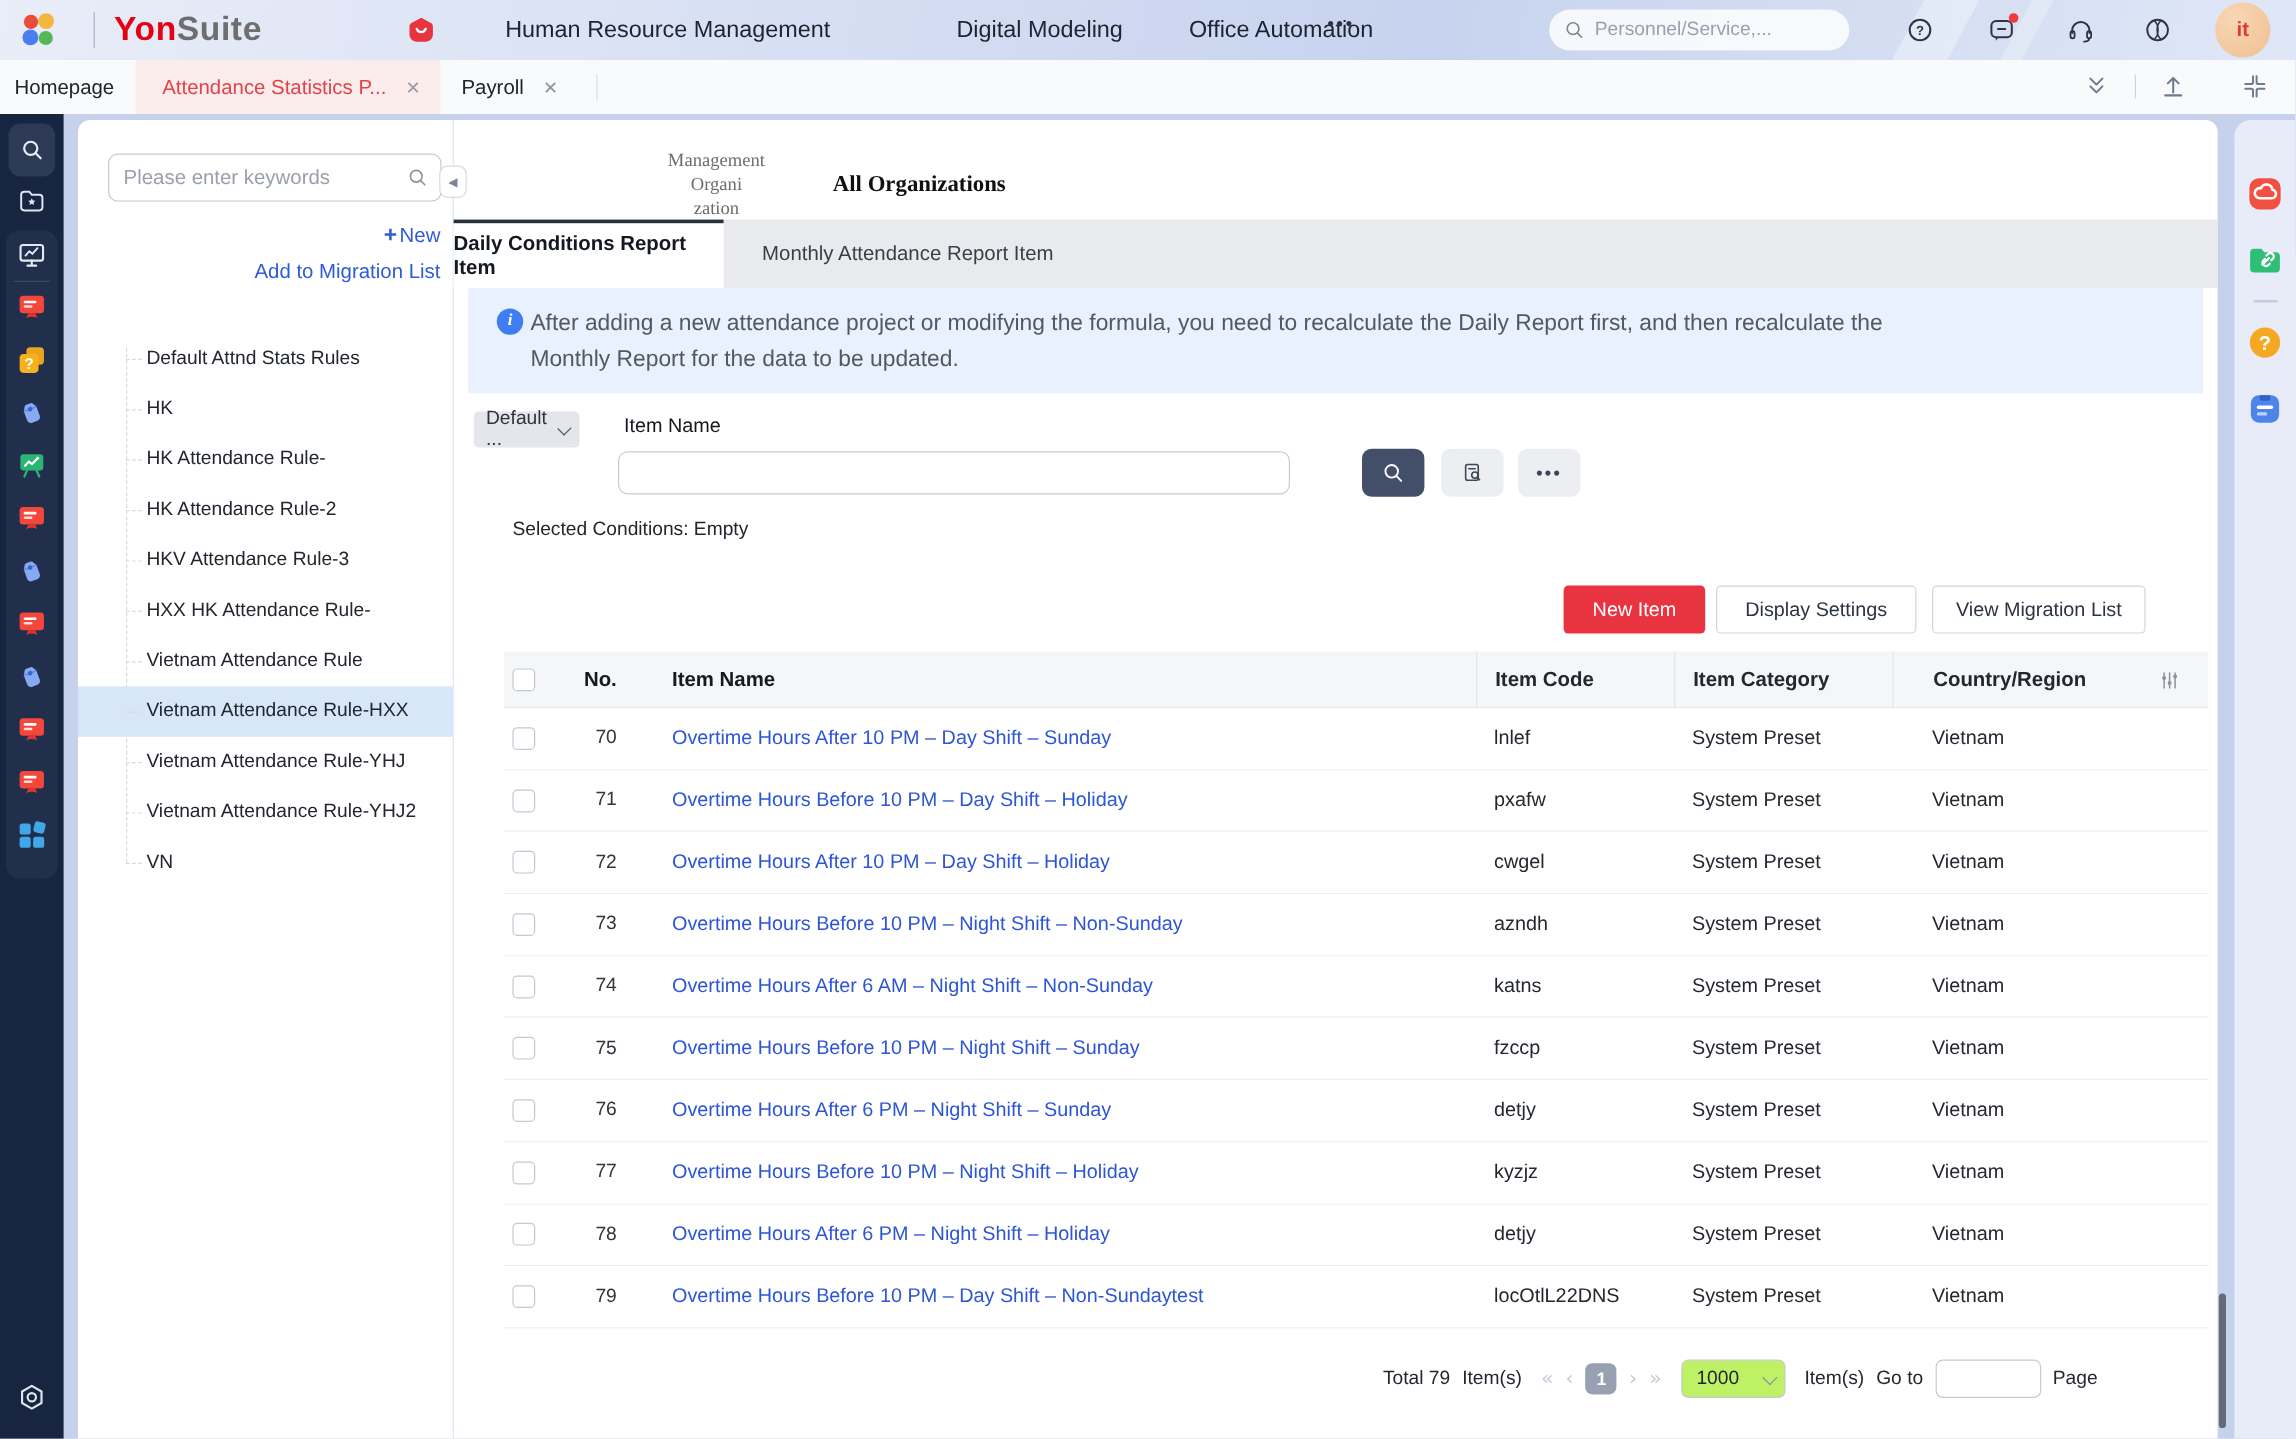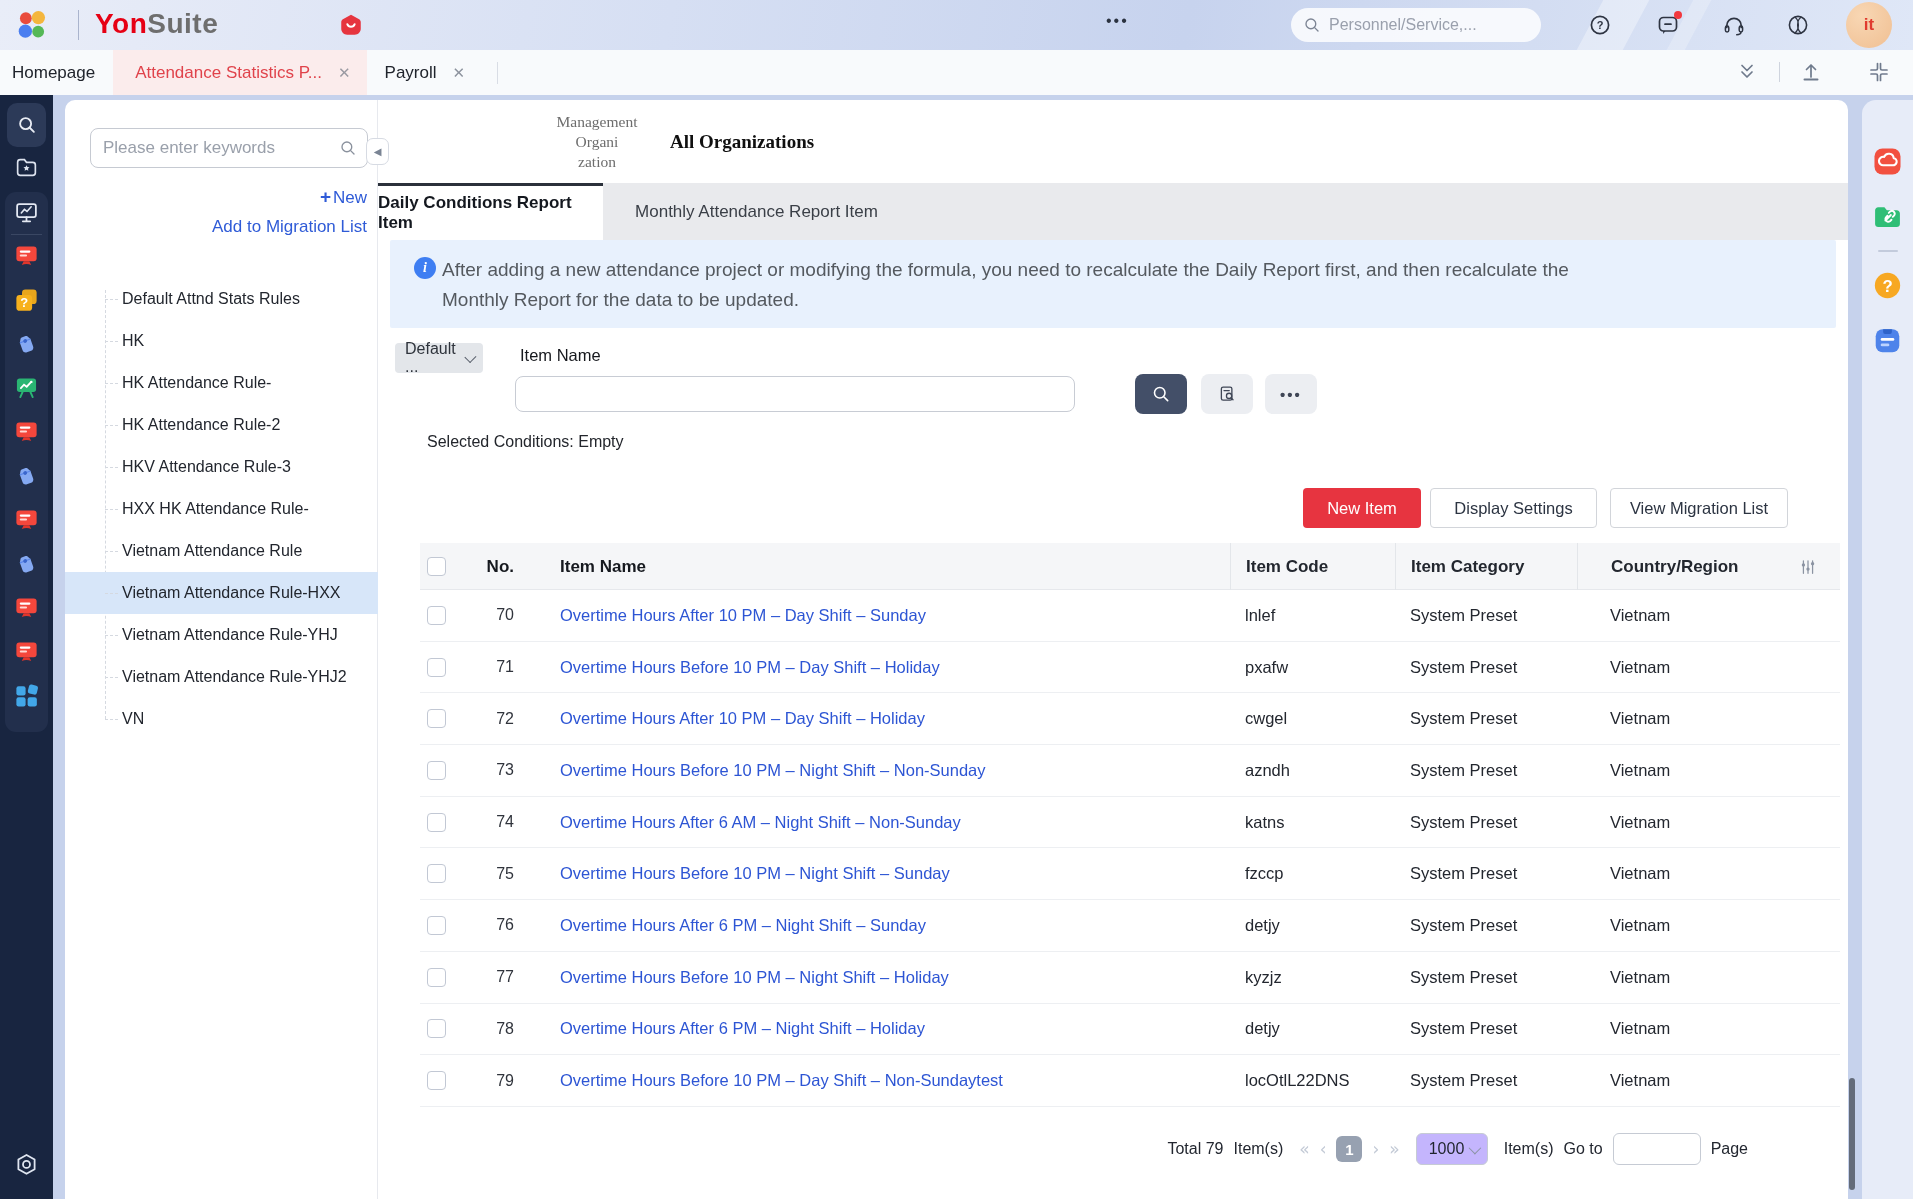--- a/index.html
+++ b/index.html
@@ -66,21 +66,21 @@
   .tree { position:absolute; left:0; top:178px; width:313px; }
   .tree::before { content:''; position:absolute; left:40px; top:12px; bottom:21px; border-left:1px dashed #d5d9e0; }
   .tree-item { position:relative; height:42px; display:flex; align-items:center; padding-left:57px; font-size:16px; color:#22262e; white-space:nowrap; }
   .tree-item::before { content:''; position:absolute; left:40px; top:50%; width:13px; border-top:1px dashed #d5d9e0; }
   .tree-item.selected { background:#d7e6f9; }
 
   
   .main-panel { position:absolute; left:378px; top:100px; width:1470px; height:1099px; background:#fff; border-radius:0 10px 0 0; }
   .collapse-bubble { position:absolute; left:-12px; top:38px; width:23px; height:27px; background:#fff; border:1px solid #d7dbe3;
     border-radius:7px; display:flex; align-items:center; justify-content:center; color:#7a8494; font-size:10px; }
-  .org-crumb { position:absolute; left:160px; top:12px; display:flex; align-items:center; }
+  .org-crumb { position:absolute; left:160px; top:24px; display:flex; align-items:center;gap:24px; }
   .org-label { width:118px; text-align:center; font-family:"Liberation Serif",serif; font-size:15.5px; color:#6d6d6d; line-height:20px; }
   .org-value { margin-left:14px; font-family:"Liberation Serif",serif; font-size:19px; font-weight:bold; color:#101010; }
   .mtabs { position:absolute; left:0; top:83px; width:1470px; height:57px; background:#e9eaed; display:flex; }
   .mtab { display:flex; align-items:center; justify-content:center; font-size:17px; }
   .mtab.active { width:225px; background:#fff; border-top:3px solid #2b313b; font-weight:bold; color:#14181f; }
   .mtab.inactive { width:307px; color:#3a3f47; }
   .banner { position:absolute; left:12px; top:140px; width:1446px; height:88px; background:#e8f1fd; border-radius:2px; }
   .banner-ic { position:absolute; left:24px; top:17px; width:22px; height:22px; border-radius:50%; background:#3e7ef2; color:#fff;
     font-size:14px; font-weight:bold; font-family:"Liberation Serif",serif; display:flex; align-items:center; justify-content:center; font-style:italic; }
   .banner-text { position:absolute; left:52px; top:15px; width:1165px; font-size:19px; line-height:30px; color:#54595f; }
@@ -114,21 +114,21 @@
   .c-code, .c-cat { padding-left:15px; color:#23272f; }
   .c-country { padding-left:33px; color:#23272f; }
   .c-ic { display:flex; justify-content:center; }
 
   
   .pager { position:absolute; left:42px; top:1032px; width:1328px; height:34px; display:flex; align-items:center; justify-content:flex-end; font-size:16px; color:#232730; }
   .pg-gap-s { margin-left:10px; } .pg-gap-m { margin-left:16px; }
   .pg-arrow { color:#c3cad6; font-size:17px; font-family:"DejaVu Sans",sans-serif; }
   .pg-badge { width:26px; height:26px; background:#97a1b1; border-radius:6px; color:#fff; font-weight:bold; font-size:15px;
     display:flex; align-items:center; justify-content:center; }
-  .pg-size { width:72px; height:32px; border:1.5px solid #c6cbd4; border-radius:6px; background:#c4b5fd; display:flex; align-items:center;
+  .pg-size { width:87px; height:32px; border:1.5px solid #c6cbd4; border-radius:6px; background:#bef264; display:flex; align-items:center;
     justify-content:space-between; padding:0 9px 0 12px; font-size:16px; color:#1f242c; }
   .pg-size .chev { border-color:#8a93a3; }
   .pg-goto-input { width:88px; height:32px; border:1.5px solid #c6cbd4; border-radius:6px; background:#fff; }
 
   
   .scroll-thumb { position:absolute; left:1849px; top:1078px; width:6px; height:112px; background:#636b7a; border-radius:3px; }
   .dock { position:absolute; left:1862px; top:100px; width:51px; height:1099px; background:#e7ecf8; border-radius:14px 0 0 0; }
   .dock-icons { position:absolute; left:0; top:46px; width:51px; display:flex; flex-direction:column; align-items:center; }
   .dock-ic { width:31px; height:31px; margin-bottom:24px; }
   .dock-div { width:20px; height:2px; background:#c3cbdc; border-radius:1px; margin:-6px 0 18px 0; }
@@ -150,20 +150,25 @@
       </svg>
     </span>
   <span class="brand-divider"></span>
   <span class="brand"><span class="yon">Yon</span><span class="suite">Suite</span></span>
   <span class="home-ic">
       <svg width="26" height="26" viewBox="0 0 24 24">
         <path d="M12 2.5l7.5 4.2c.9.5 1.5 1.5 1.5 2.6v6.2c0 3-2.5 5.5-5.5 5.5h-7c-3 0-5.5-2.5-5.5-5.5V9.3c0-1.1.6-2.1 1.5-2.6L12 2.5z" fill="#e6353f"></path>
         <path d="M8.6 11.2a3.6 3.6 0 0 0 6.8 0" stroke="#fff" stroke-width="1.8" fill="none" stroke-linecap="round"></path>
       </svg>
     </span>
+  <div class="topnav">
+    <span class="nav-item n1">Human Resource Management</span>
+    <span class="nav-item n2">Digital Modeling</span>
+    <span class="nav-item">Office Automation</span>
+  </div>
   <span class="more-dots">•••</span>
   <div class="top-search">
     <svg width="18" height="18" viewBox="0 0 24 24">
         <circle cx="10.5" cy="10.5" r="6.5" stroke="#7d8594" stroke-width="1.8" fill="none"></circle>
         <path d="M15.5 15.5L20 20" stroke="#7d8594" stroke-width="1.8" stroke-linecap="round"></path>
       </svg>
     <span class="ph">Personnel/Service,...</span>
   </div>
   <span class="tb-ic tb-help">
       <svg width="24" height="24" viewBox="0 0 24 24">

